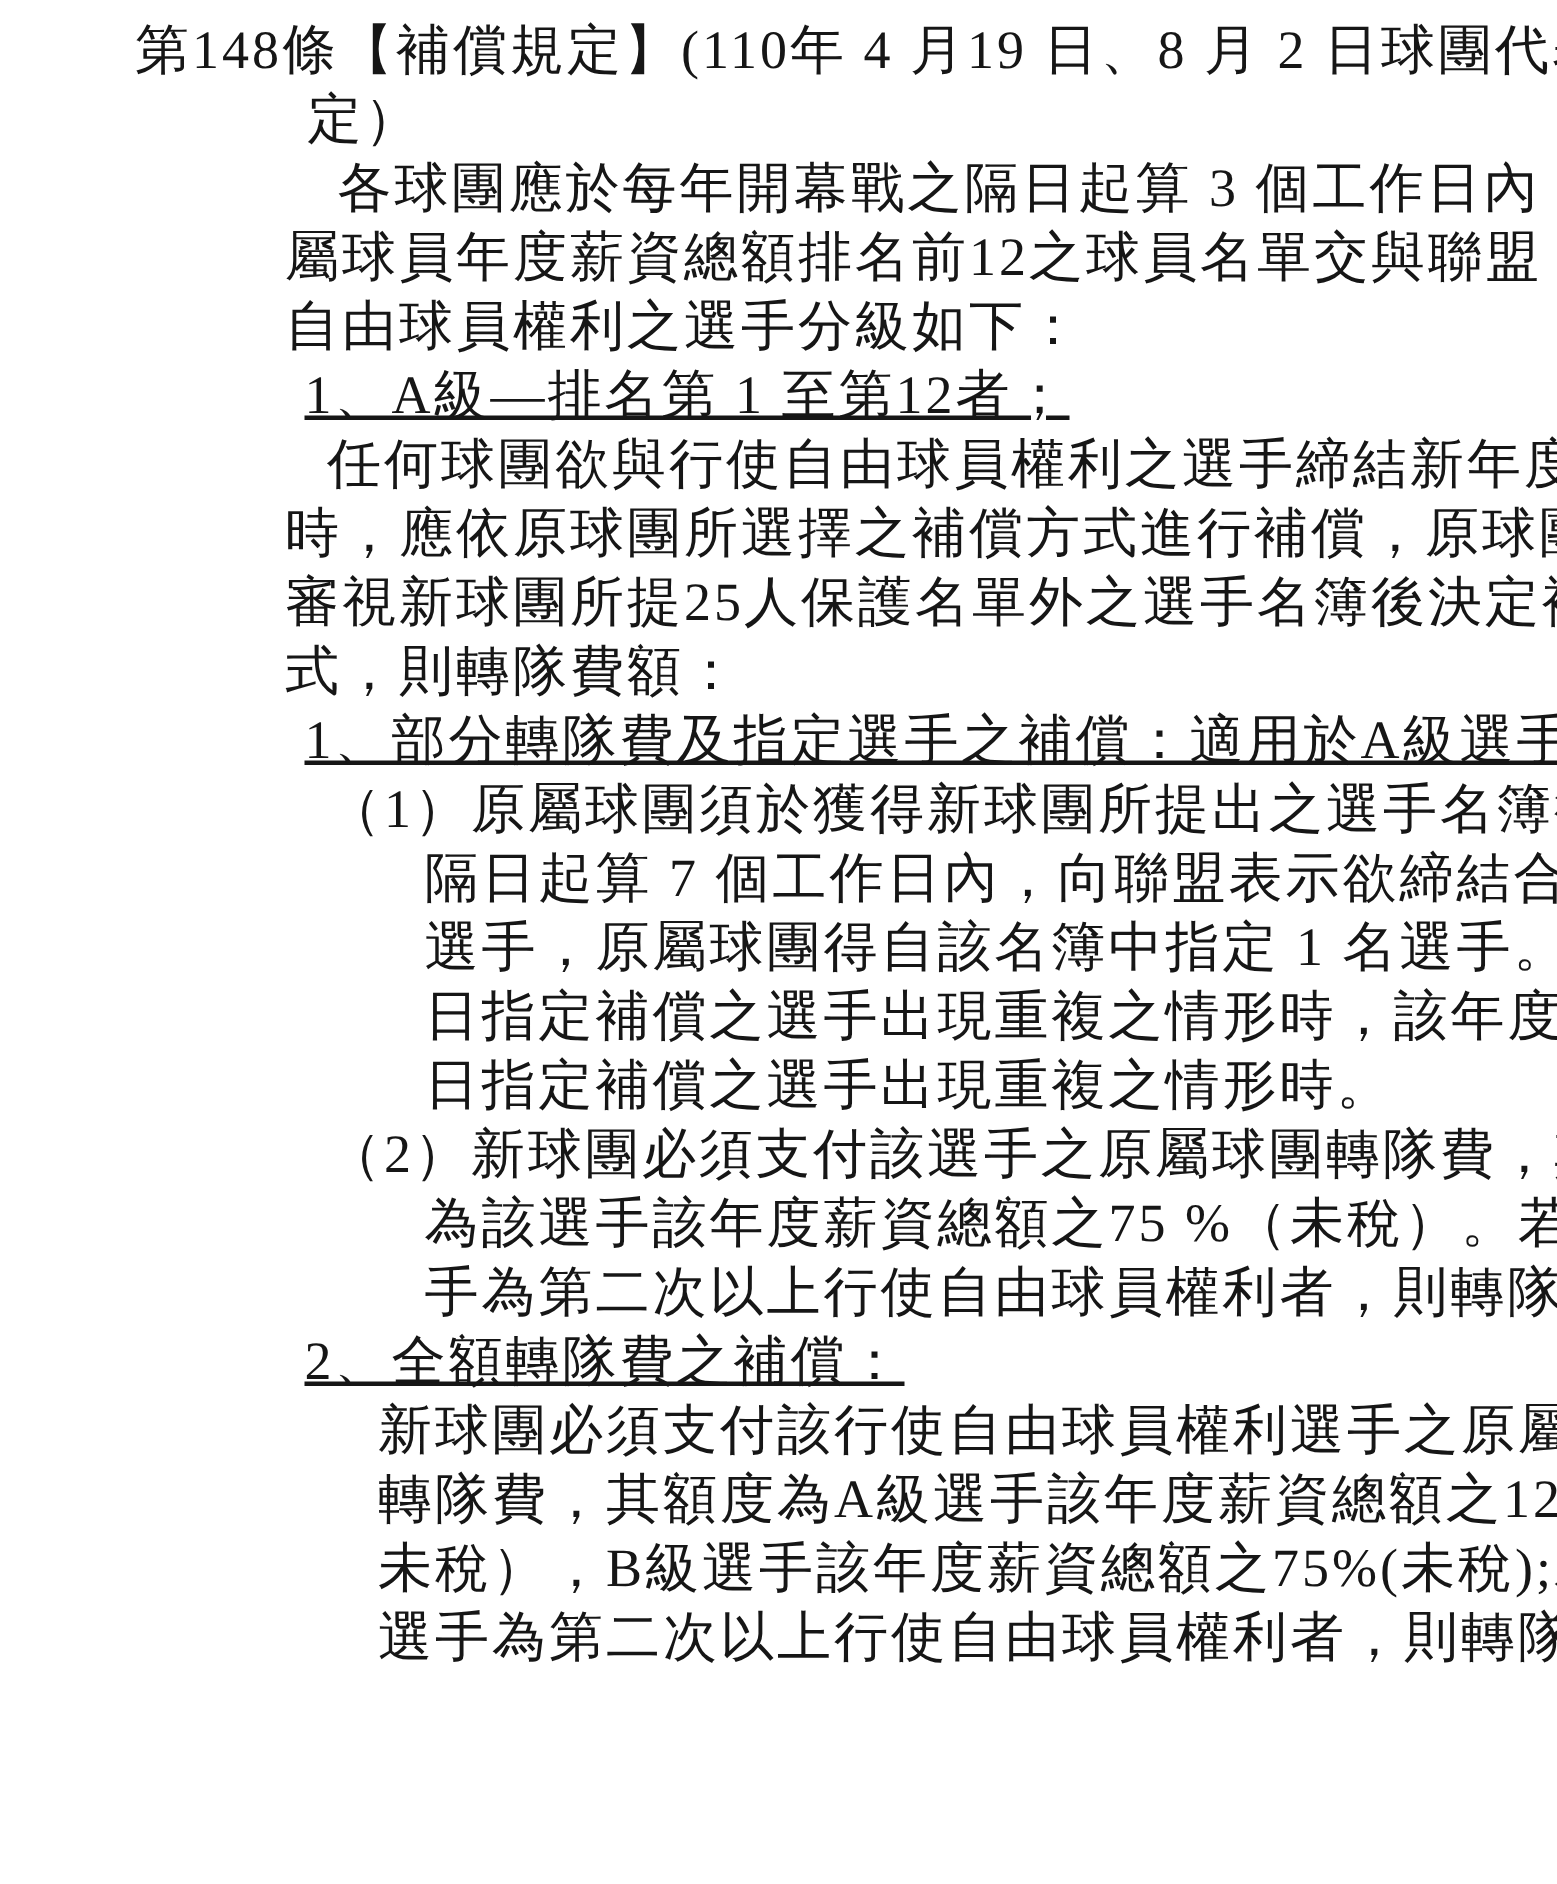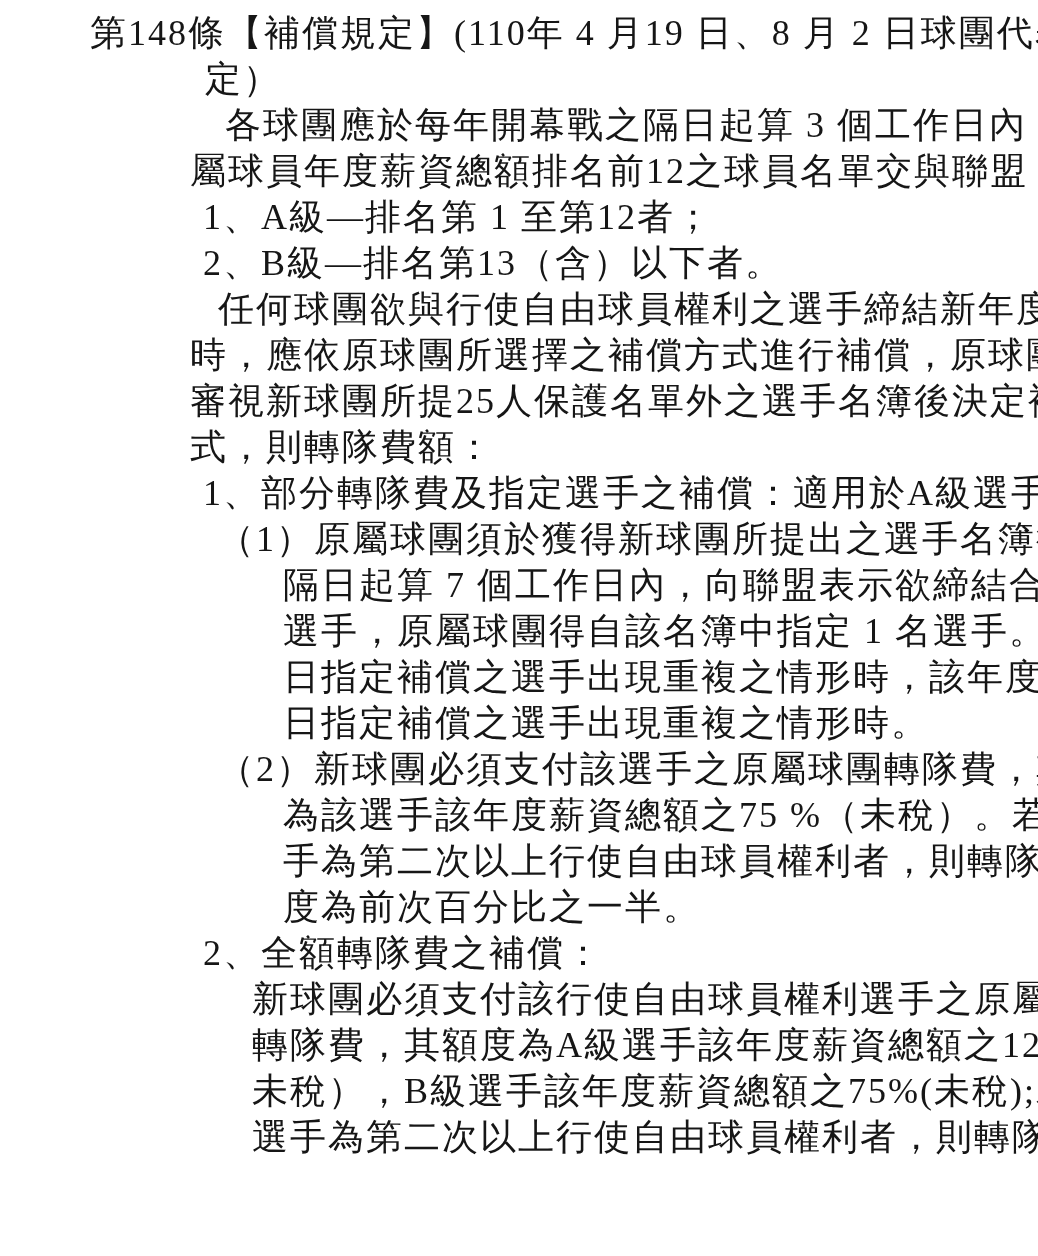--- a/index.html
+++ b/index.html
@@ -24,54 +24,53 @@
     line-height: 46px;
     white-space: pre;
     letter-spacing: 2px;
     box-sizing: border-box;
   }
   
   .ind-heading      { padding-left: 90px;  }  
   .ind-heading-cont { padding-left: 205px; }  
   .ind-para-first   { padding-left: 225px; }  
   .ind-para-body    { padding-left: 190px; }  
-  .ind-list         { padding-left: 203px; }  
+  .ind-list         { padding-left: 203px; text-decoration: underline; }  
   .ind-sub          { padding-left: 218px; }  
   .ind-sub-cont     { padding-left: 283px; }  
   .ind-item2-para   { padding-left: 252px; }  
 </style>
 </head>
 <body>
 
 <div class="page">
   <div class="line ind-heading">第148條【補償規定】(110年 4 月19 日、8 月 2 日球團代表會議通過修</div>
   <div class="line ind-heading-cont">定）</div>
 
   <div class="line ind-para-first">各球團應於每年開幕戰之隔日起算 3 個工作日內，將所</div>
   <div class="line ind-para-body">屬球員年度薪資總額排名前12之球員名單交與聯盟，行使</div>
+  <div class="line ind-para-body">自由球員權利之選手分級如下：</div>
 
   <div class="line ind-list">1、A級—排名第 1 至第12者；</div>
-  <div class="line ind-list">2、B級—排名第13（含）以下者。</div>
 
   <div class="line ind-sub">任何球團欲與行使自由球員權利之選手締結新年度合約</div>
   <div class="line ind-para-body">時，應依原球團所選擇之補償方式進行補償，原球團得經</div>
   <div class="line ind-para-body">審視新球團所提25人保護名單外之選手名簿後決定補償方</div>
   <div class="line ind-para-body">式，則轉隊費額：</div>
 
   <div class="line ind-list">1、部分轉隊費及指定選手之補償：適用於A級選手。</div>
 
   <div class="line ind-sub">（1）原屬球團須於獲得新球團所提出之選手名簿後，於</div>
   <div class="line ind-sub-cont">隔日起算 7 個工作日內，向聯盟表示欲締結合約之</div>
   <div class="line ind-sub-cont">選手，原屬球團得自該名簿中指定 1 名選手。若同</div>
   <div class="line ind-sub-cont">日指定補償之選手出現重複之情形時，該年度戰績</div>
   <div class="line ind-sub-cont">日指定補償之選手出現重複之情形時。</div>
 
   <div class="line ind-sub">（2）新球團必須支付該選手之原屬球團轉隊費，其額度</div>
   <div class="line ind-sub-cont">為該選手該年度薪資總額之75 %（未稅）。若該選</div>
   <div class="line ind-sub-cont">手為第二次以上行使自由球員權利者，則轉隊費額</div>
-  <div class="line ind-sub-cont">度為前次百分比之一半。</div>
 
   <div class="line ind-list">2、全額轉隊費之補償：</div>
   <div class="line ind-item2-para">新球團必須支付該行使自由球員權利選手之原屬球團</div>
   <div class="line ind-item2-para">轉隊費，其額度為A級選手該年度薪資總額之125% (</div>
   <div class="line ind-item2-para">未稅），B級選手該年度薪資總額之75%(未稅);若該</div>
   <div class="line ind-item2-para">選手為第二次以上行使自由球員權利者，則轉隊費額</div>
 </div>
 
 </body></html>

